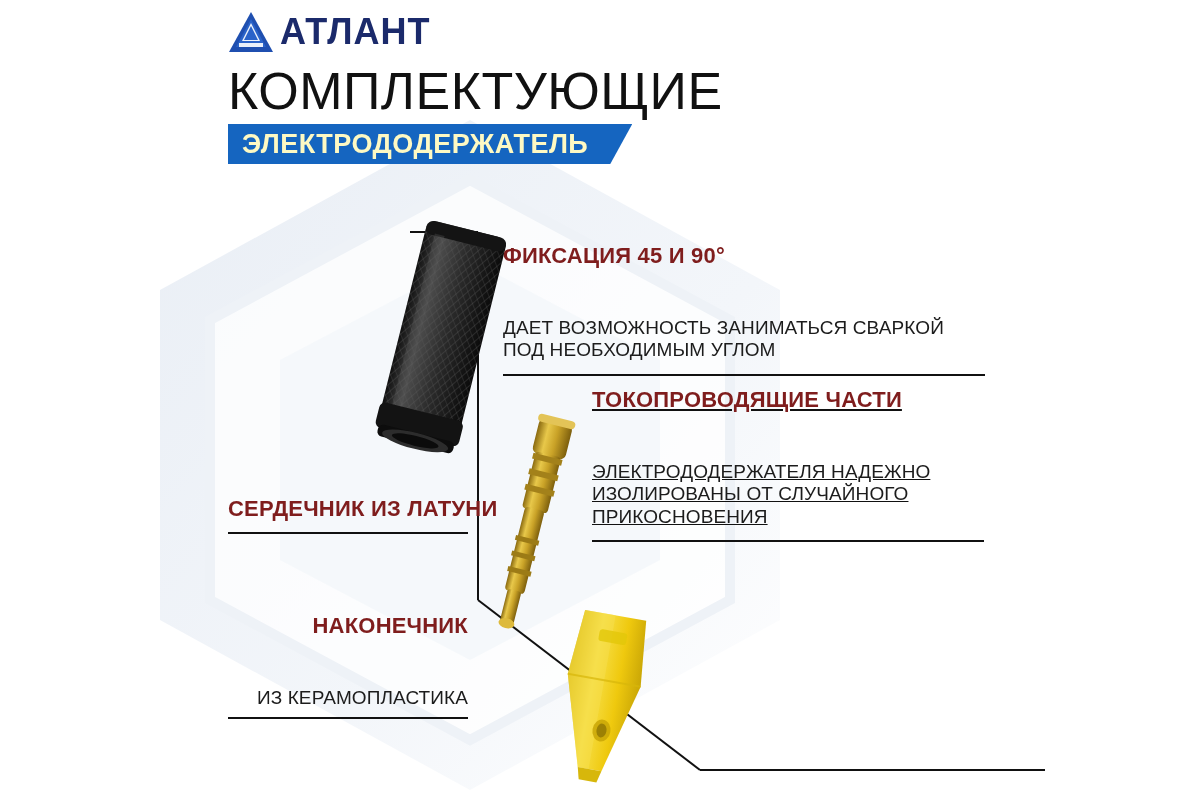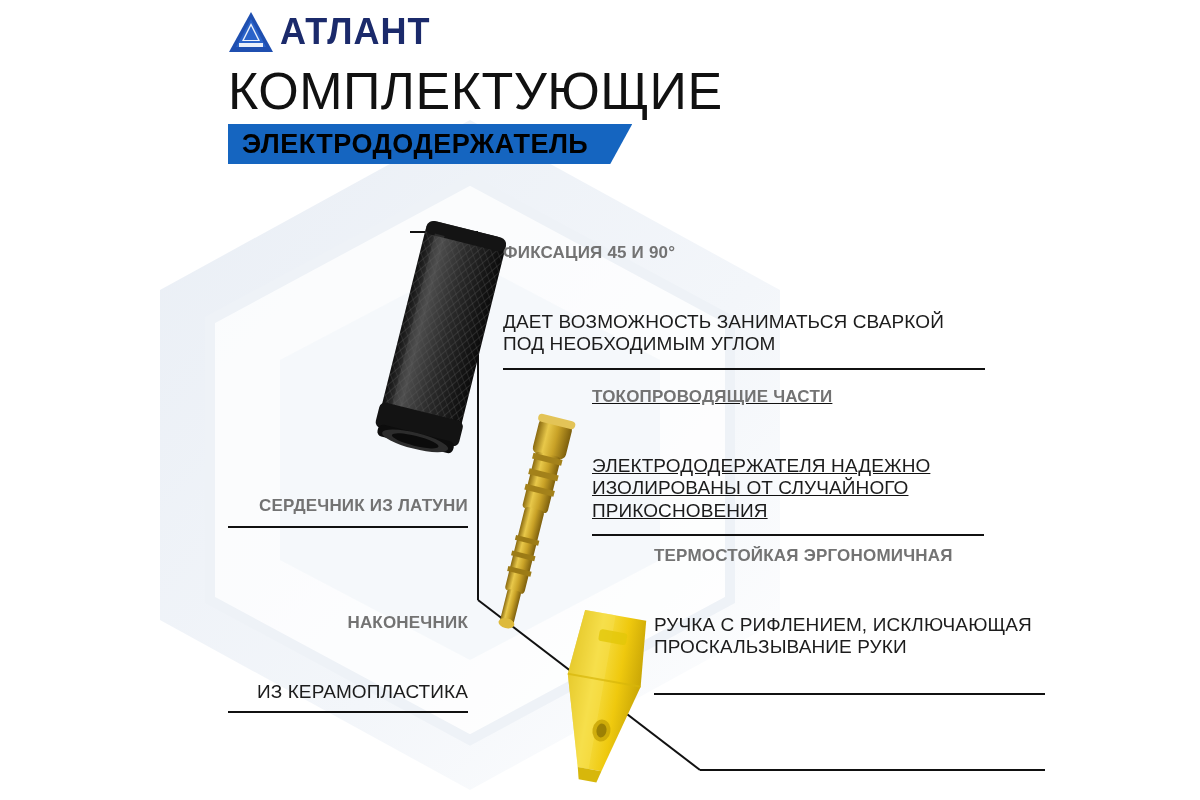--- a/index.html
+++ b/index.html
@@ -70,21 +70,21 @@
   }
   .subtitle-bar {
     position: absolute;
     left: 228px;
     top: 124px;
     height: 40px;
     background: #1565c0;
     padding: 0 24px 0 14px;
     display: flex;
     align-items: center;
-    color: #000000;
+    color: #fef9c3;
     font-size: 27px;
     font-weight: bold;
     letter-spacing: 0.5px;
     clip-path: polygon(0 0, 100% 0, calc(100% - 22px) 100%, 0 100%);
     padding-right: 44px;
   }
 
   
   .product {
     position: absolute;
@@ -93,23 +93,23 @@
     width: 420px;
     height: 580px;
     pointer-events: none;
   }
 
   
   .callout {
     position: absolute;
   }
   .callout .head {
-    font-size: 17px;
+    font-size: 22px;
     font-weight: bold;
-    color: #737373;
+    color: #7f1d1d;
     letter-spacing: 0.2px;
     white-space: nowrap;
   }
   .callout .body {
     font-size: 19px;
     color: #1c1c1c;
     line-height: 1.18;
     letter-spacing: 0.1px;
     margin-top: 48px;
   }
@@ -251,25 +251,20 @@
     <div class="body">ДАЕТ ВОЗМОЖНОСТЬ ЗАНИМАТЬСЯ СВАРКОЙ ПОД НЕОБХОДИМЫМ УГЛОМ</div>
     <div class="rule" style="width:482px;"></div>
   </div>
 
   <div class="callout right" style="left:592px; top:387px; width:392px;text-decoration:underline;">
     <div class="head">ТОКОПРОВОДЯЩИЕ ЧАСТИ</div>
     <div class="body" style="width:360px;">ЭЛЕКТРОДОДЕРЖАТЕЛЯ НАДЕЖНО ИЗОЛИРОВАНЫ ОТ СЛУЧАЙНОГО ПРИКОСНОВЕНИЯ</div>
     <div class="rule" style="width:392px;"></div>
   </div>
 
-  <div class="callout right" style="left:654px; top:546px; width:391px;">
-    <div class="head">ТЕРМОСТОЙКАЯ ЭРГОНОМИЧНАЯ</div>
-    <div class="body" style="width:380px;">РУЧКА С РИФЛЕНИЕМ, ИСКЛЮЧАЮЩАЯ ПРОСКАЛЬЗЫВАНИЕ РУКИ</div>
-    <div class="rule" style="width:391px; margin-top:34px;"></div>
-  </div>
 
   <div class="callout left" style="left:228px; top:613px; width:240px;">
     <div class="head">НАКОНЕЧНИК</div>
     <div class="body">ИЗ КЕРАМОПЛАСТИКА</div>
     <div class="rule" style="width:240px; margin-top:8px;"></div>
   </div>
 
   <div class="callout left" style="left:228px; top:496px; width:240px;">
     <div class="head">СЕРДЕЧНИК ИЗ ЛАТУНИ</div>
     <div class="rule" style="width:240px; margin-top:10px;"></div>

